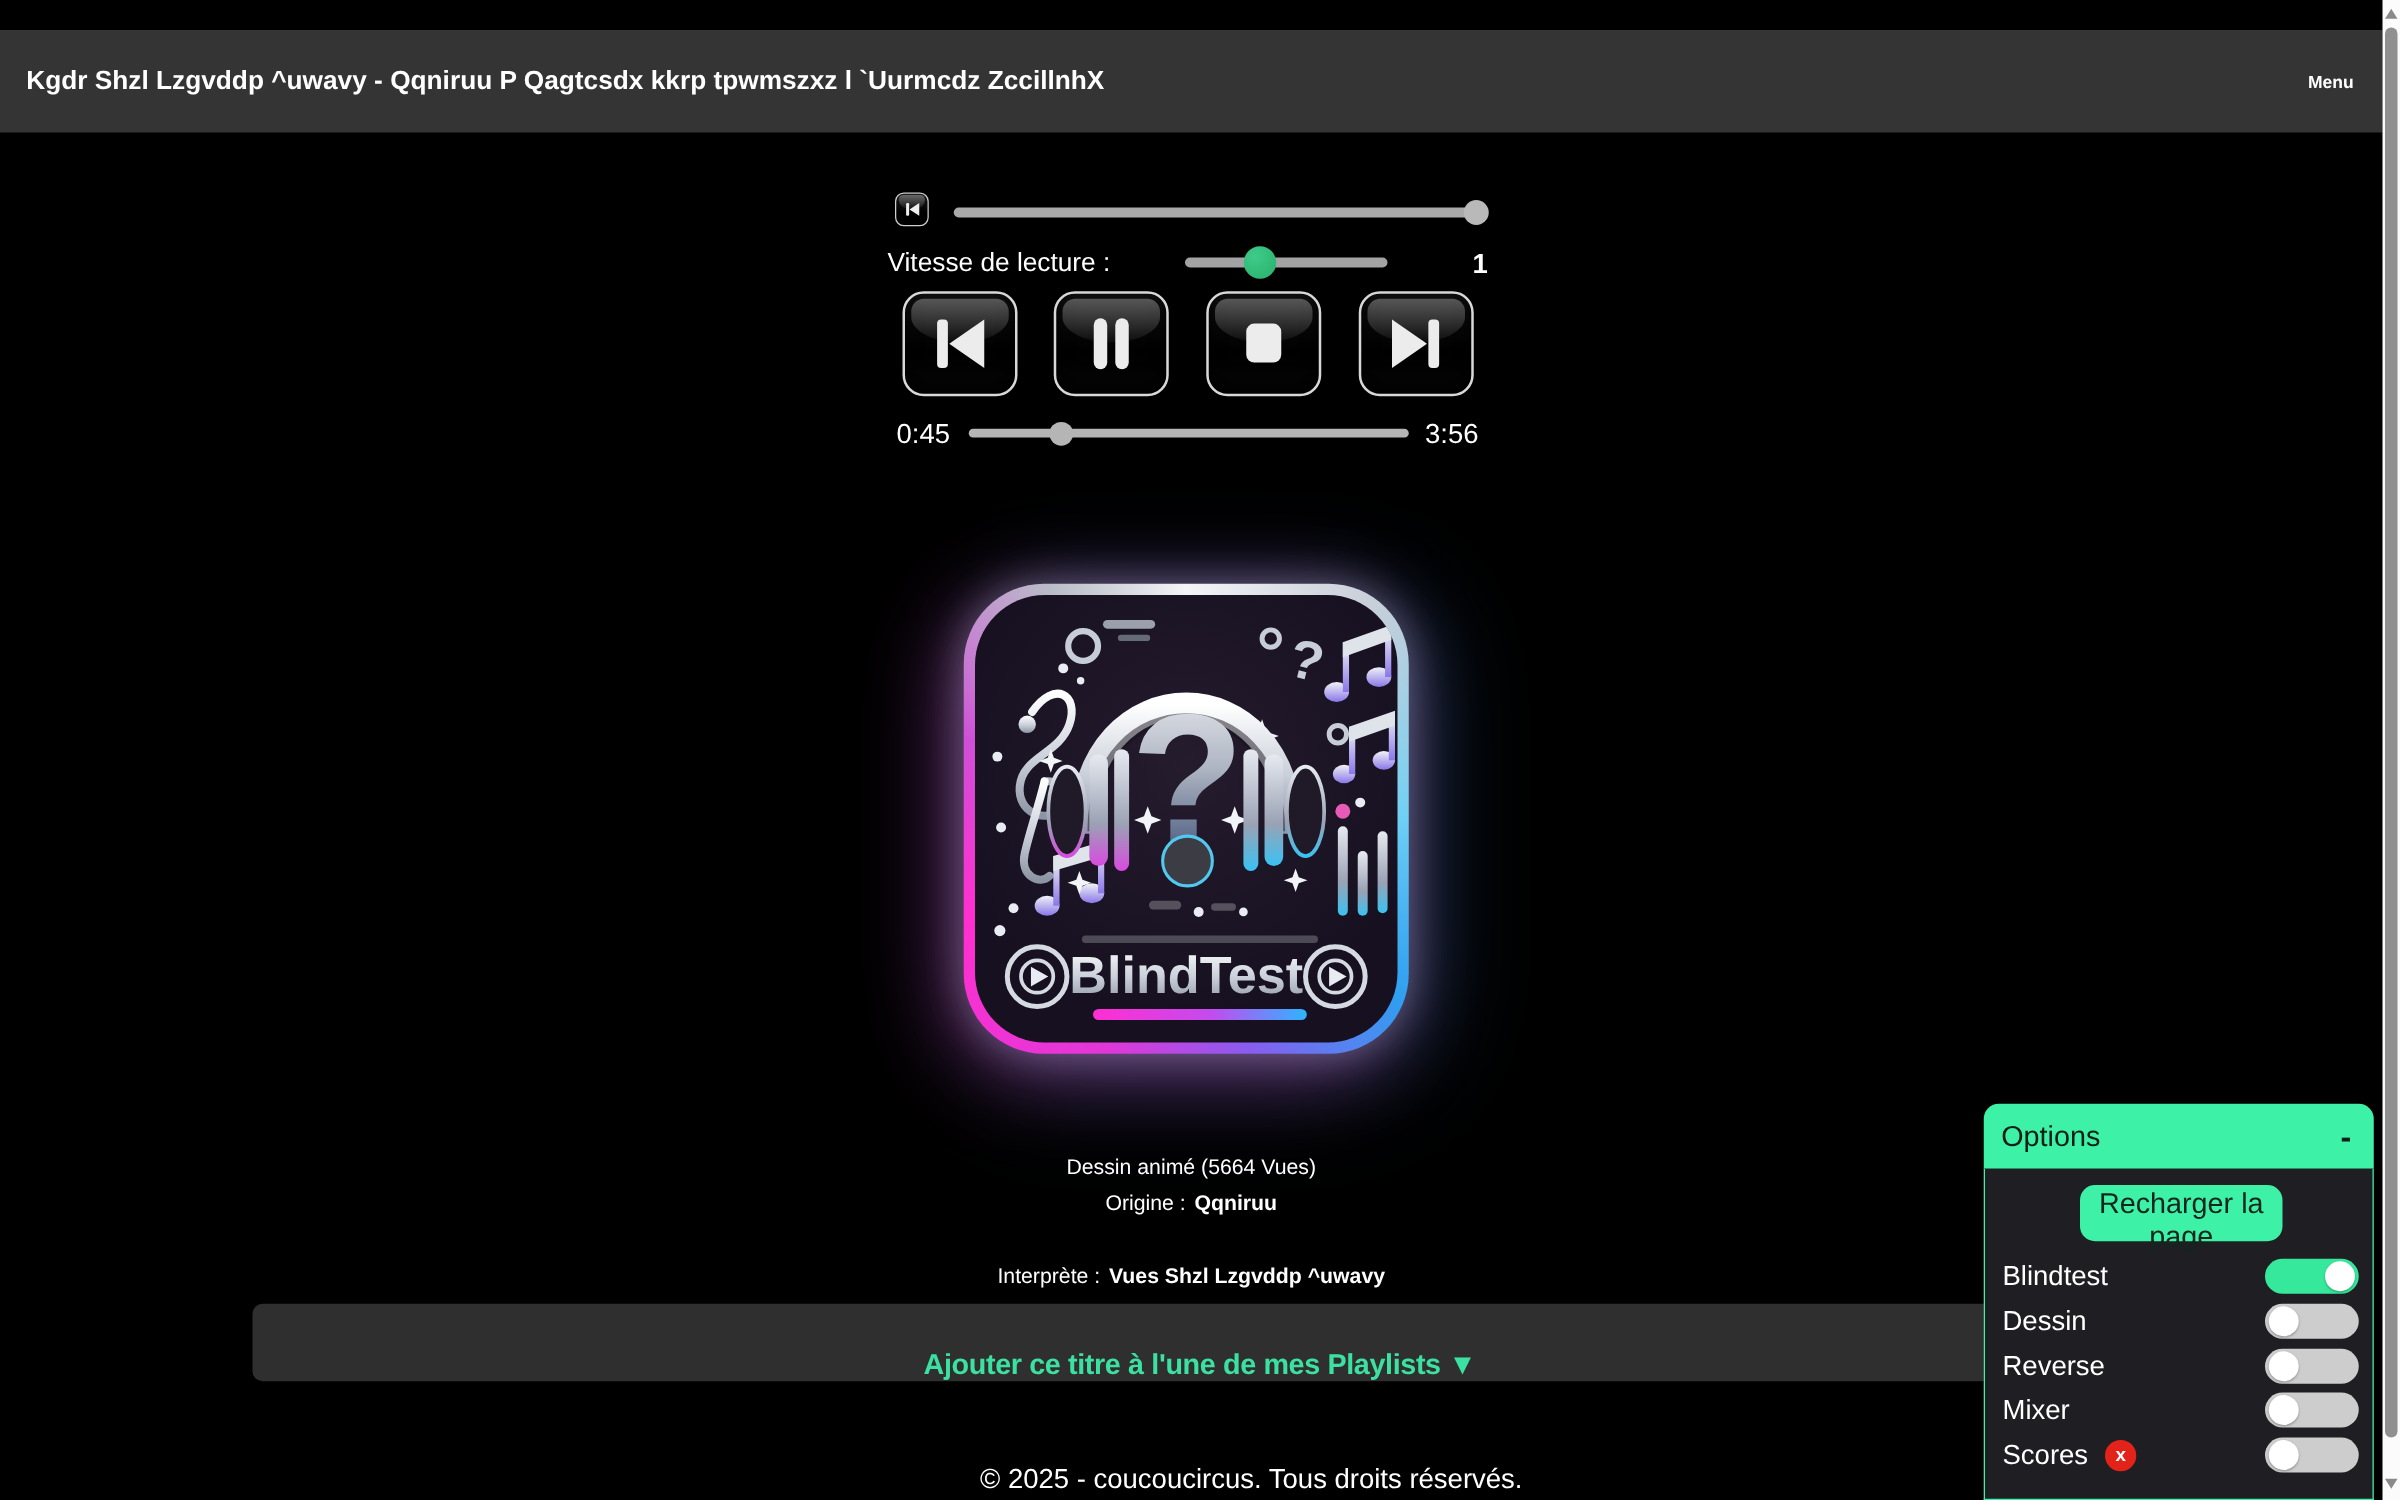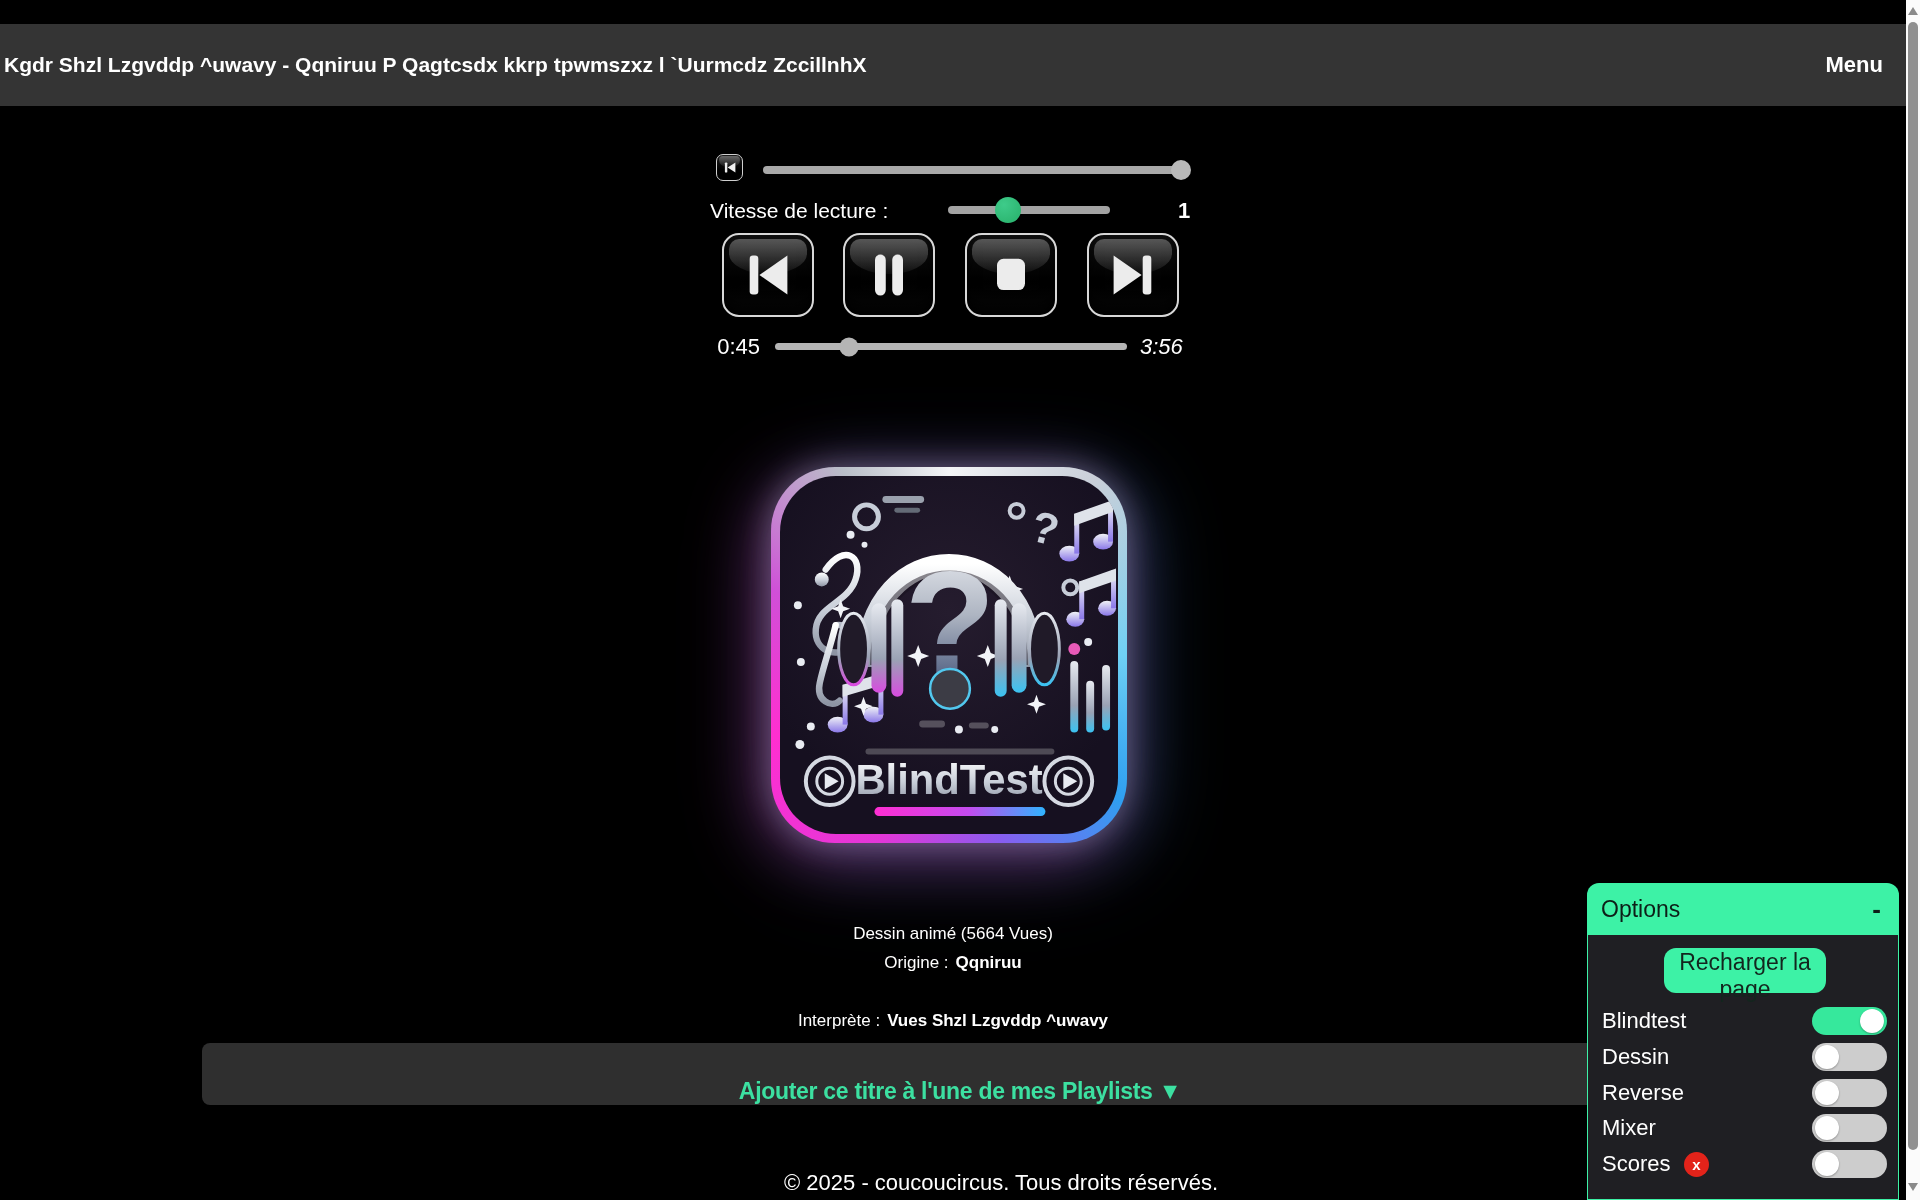--- a/index.html
+++ b/index.html
@@ -1,23 +1,23 @@
 <!DOCTYPE html>
 <html style="--accent-green: #3DF2A6; --toggle-on: #36E89C; --speed-handle: #2EB873; --badge-red: #E3231A; --header-bar: #343434; --playlist-bar-bg: #2F2F2F; --link-green: #3CE0A1;"><head>
 <meta charset="utf-8">
 <style>
   html,body{margin:0;padding:0;background:#000;}
   body{width:1920px;height:1200px;overflow:hidden;font-family:"Liberation Sans",sans-serif;}
   .page{position:relative;width:1920px;height:1200px;background:#000;}
 
   
   .appbar{position:absolute;left:0;top:24px;width:1906px;height:82px;background:var(--header-bar,#343434);
-    display:flex;align-items:center;justify-content:space-between;padding:0 23px 0 4px;box-sizing:border-box;}
+    display:flex;align-items:center;justify-content:space-between;padding:0 23px 0 21px;box-sizing:border-box;}
   .app-title{color:#fff;font-size:21px;font-weight:bold;white-space:nowrap;}
-  .menu-link{color:#fff;font-size:22px;font-weight:bold;cursor:pointer;}
+  .menu-link{color:#fff;font-size:14px;font-weight:bold;cursor:pointer;}
 
   
   .mini-btn{position:absolute;left:716px;top:154px;width:27px;height:27px;border:1.5px solid #cfcfcf;border-radius:7px;
     background:linear-gradient(180deg,#1c1c1c,#000 60%);padding:0;cursor:pointer;}
   .mini-btn::before{content:"";position:absolute;left:2px;right:2px;top:1px;height:11px;border-radius:5px 5px 10px 10px;
     background:linear-gradient(180deg,rgba(255,255,255,.34),rgba(255,255,255,.05));}
   .mini-btn svg{position:absolute;inset:0;margin:auto;width:16px;height:15px;}
 
   .slider{position:absolute;cursor:pointer;}
   .slider .track{position:absolute;left:0;right:0;border-radius:4px;}
@@ -29,21 +29,21 @@
   .spd .track{top:9px;height:8px;background:#a3a3a3;}
   .spd .handle{width:26px;height:26px;background:radial-gradient(circle at 35% 30%,#3ecb8a,var(--speed-handle,#2eb873) 70%);}
   .prg{left:775px;top:337px;width:352px;height:19px;}
   .prg .track{top:6px;height:7px;background:#b5b5b5;}
   .prg .handle{width:19px;height:19px;background:#b5b5b5;}
 
   .speed-label{position:absolute;left:710px;top:199px;color:#fff;font-size:21px;}
   .speed-value{position:absolute;left:1178px;top:198px;color:#fff;font-size:22px;font-weight:bold;}
   .time{position:absolute;top:334px;color:#fff;font-size:22px;}
   .time.elapsed{left:698px;width:62px;text-align:right;}
-  .time.duration{left:1140px;font-style:italic;}
+  .time.duration{left:1140px;}
 
   .ctl-btn{position:absolute;top:233px;width:92px;height:84px;border:2px solid #d8d8d8;border-radius:17px;padding:0;cursor:pointer;
     background:linear-gradient(180deg,#101010,#000 58%,#070707);
     box-shadow:0 3px 9px rgba(0,0,0,.95), inset 0 -8px 14px rgba(0,0,0,.9);}
   .ctl-btn::before{content:"";position:absolute;left:5px;right:5px;top:4px;height:35px;
     border-radius:12px 12px 46px 46px/12px 12px 24px 24px;
     background:linear-gradient(180deg,rgba(255,255,255,.30),rgba(255,255,255,.04));}
   .ctl-btn svg{position:absolute;inset:0;margin:auto;width:56px;height:54px;}
   .b1{left:722px;} .b2{left:843px;} .b3{left:965px;} .b4{left:1087px;}
 

